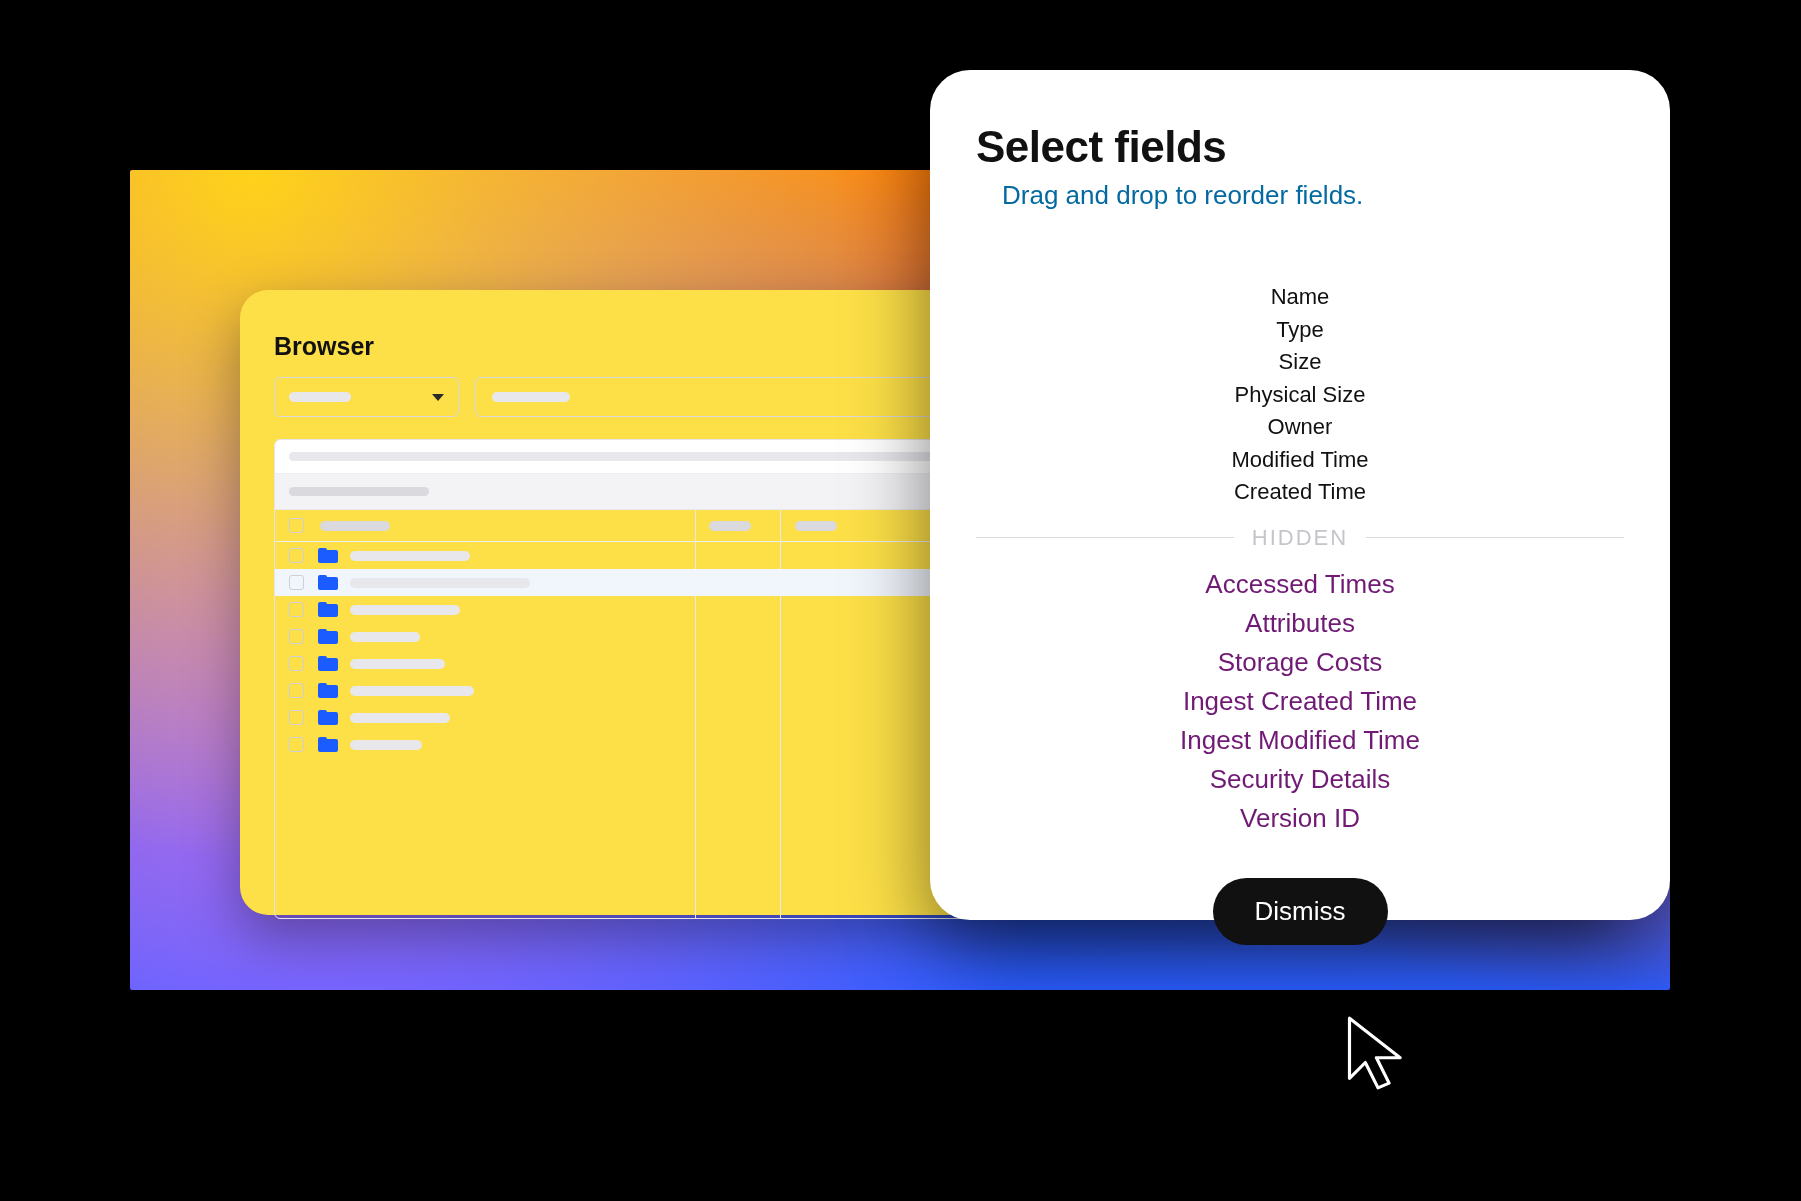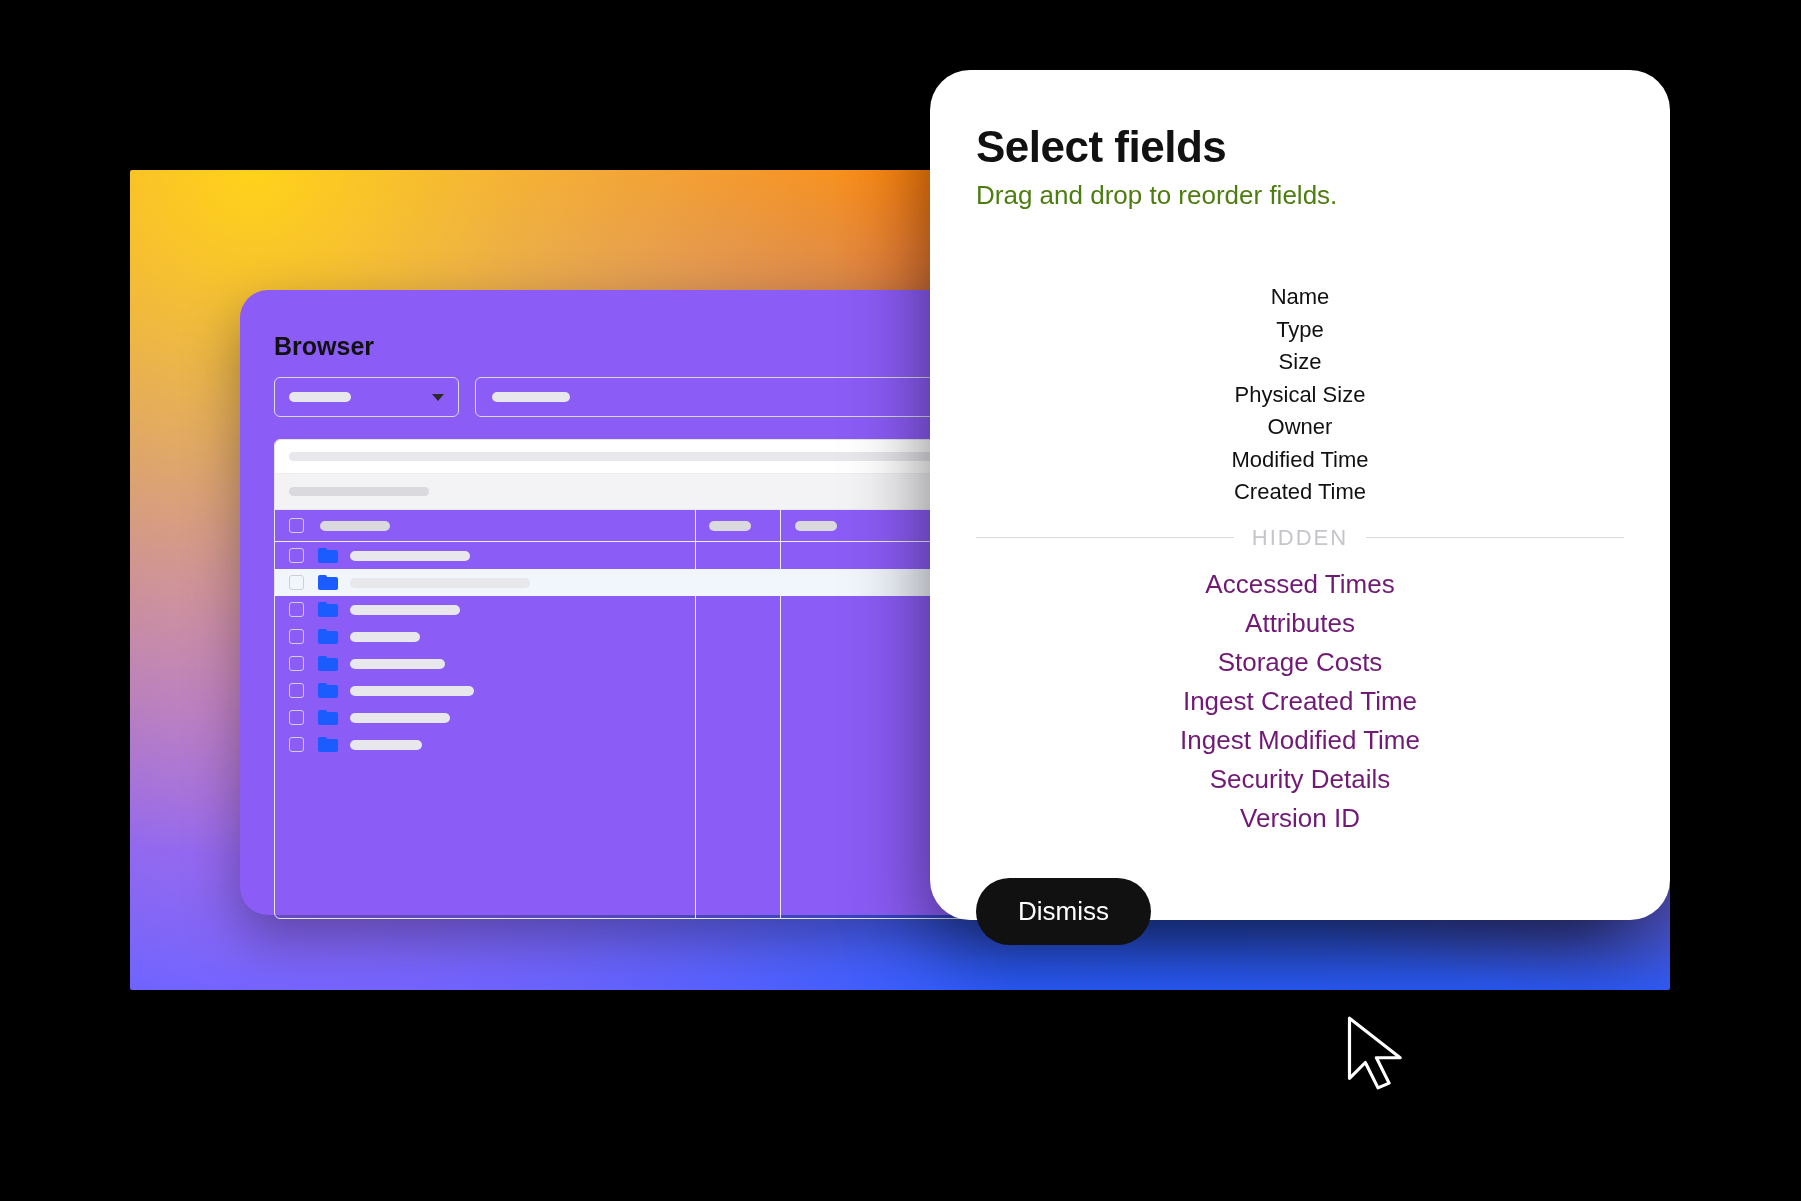--- a/index.html
+++ b/index.html
@@ -19,21 +19,21 @@
       radial-gradient(circle at 55% 100%, #2b5dff 0%, rgba(43,93,255,0) 60%),
       linear-gradient(180deg, #ff8a00 0%, #2b5dff 100%);
     border-radius: 2px;
   }
 
   
   .browser-panel {
     position: absolute;
     left: 240px; top: 290px;
     width: 1370px; height: 625px;
-    background: #8b5cf6;
+    background: #fde047;
     border-radius: 28px;
     box-shadow: 0 22px 55px rgba(0,0,0,0.35);
     padding: 42px 34px 34px 34px;
   }
   .browser-title {
     font-size: 25px; font-weight: 700; color: #111;
     margin-bottom: 16px;
   }
   .toolbar-row { display: flex; gap: 16px; margin-bottom: 22px; }
   .select-box {
@@ -102,31 +102,31 @@
     position: absolute;
     left: 930px; top: 70px;
     width: 740px; height: 850px;
     background: #fff;
     border-radius: 40px;
     box-shadow: 0 30px 80px rgba(0,0,0,0.5);
     padding: 52px 46px 46px 46px;
     display: flex; flex-direction: column;
   }
   .dialog-title { font-size: 44px; font-weight: 600; color:#111; letter-spacing:-0.5px; }
-  .dialog-sub { font-size: 26px; color:#4d7c0f; margin-top: 8px; }
+  .dialog-sub { font-size: 26px; color:#0369a1; margin-top: 8px; margin-left: 26px; }
   .field-list { margin-top: 70px; text-align: center; }
   .field-item { font-size: 22px; color:#111; line-height: 1.48; cursor: grab; }
   .hidden-sep {
     margin-top: 16px; display:flex; align-items:center; gap: 18px; color:#c5c5cb;
     font-size: 22px; letter-spacing: 2px;
   }
   .hidden-sep .line { flex:1; height:1px; background:#d8d8de; }
   .hidden-list { margin-top: 14px; text-align:center; }
   .hidden-item { font-size: 26px; color:#701a75; line-height: 1.5; cursor: grab; }
-  .dismiss-wrap { margin-top: 40px; display:flex; justify-content:flex-start; }
+  .dismiss-wrap { margin-top: 40px; display:flex; justify-content:center; }
   .dismiss-btn {
     background:#111; color:#fff; font-size:26px; border:none;
     padding: 18px 42px; border-radius: 999px; cursor:pointer;
   }
 
   
   .cursor {
     position:absolute; left: 1346px; top: 1015px; width: 64px; height: 76px;
     pointer-events:none;
     filter: drop-shadow(3px 4px 3px rgba(0,0,0,0.4));

